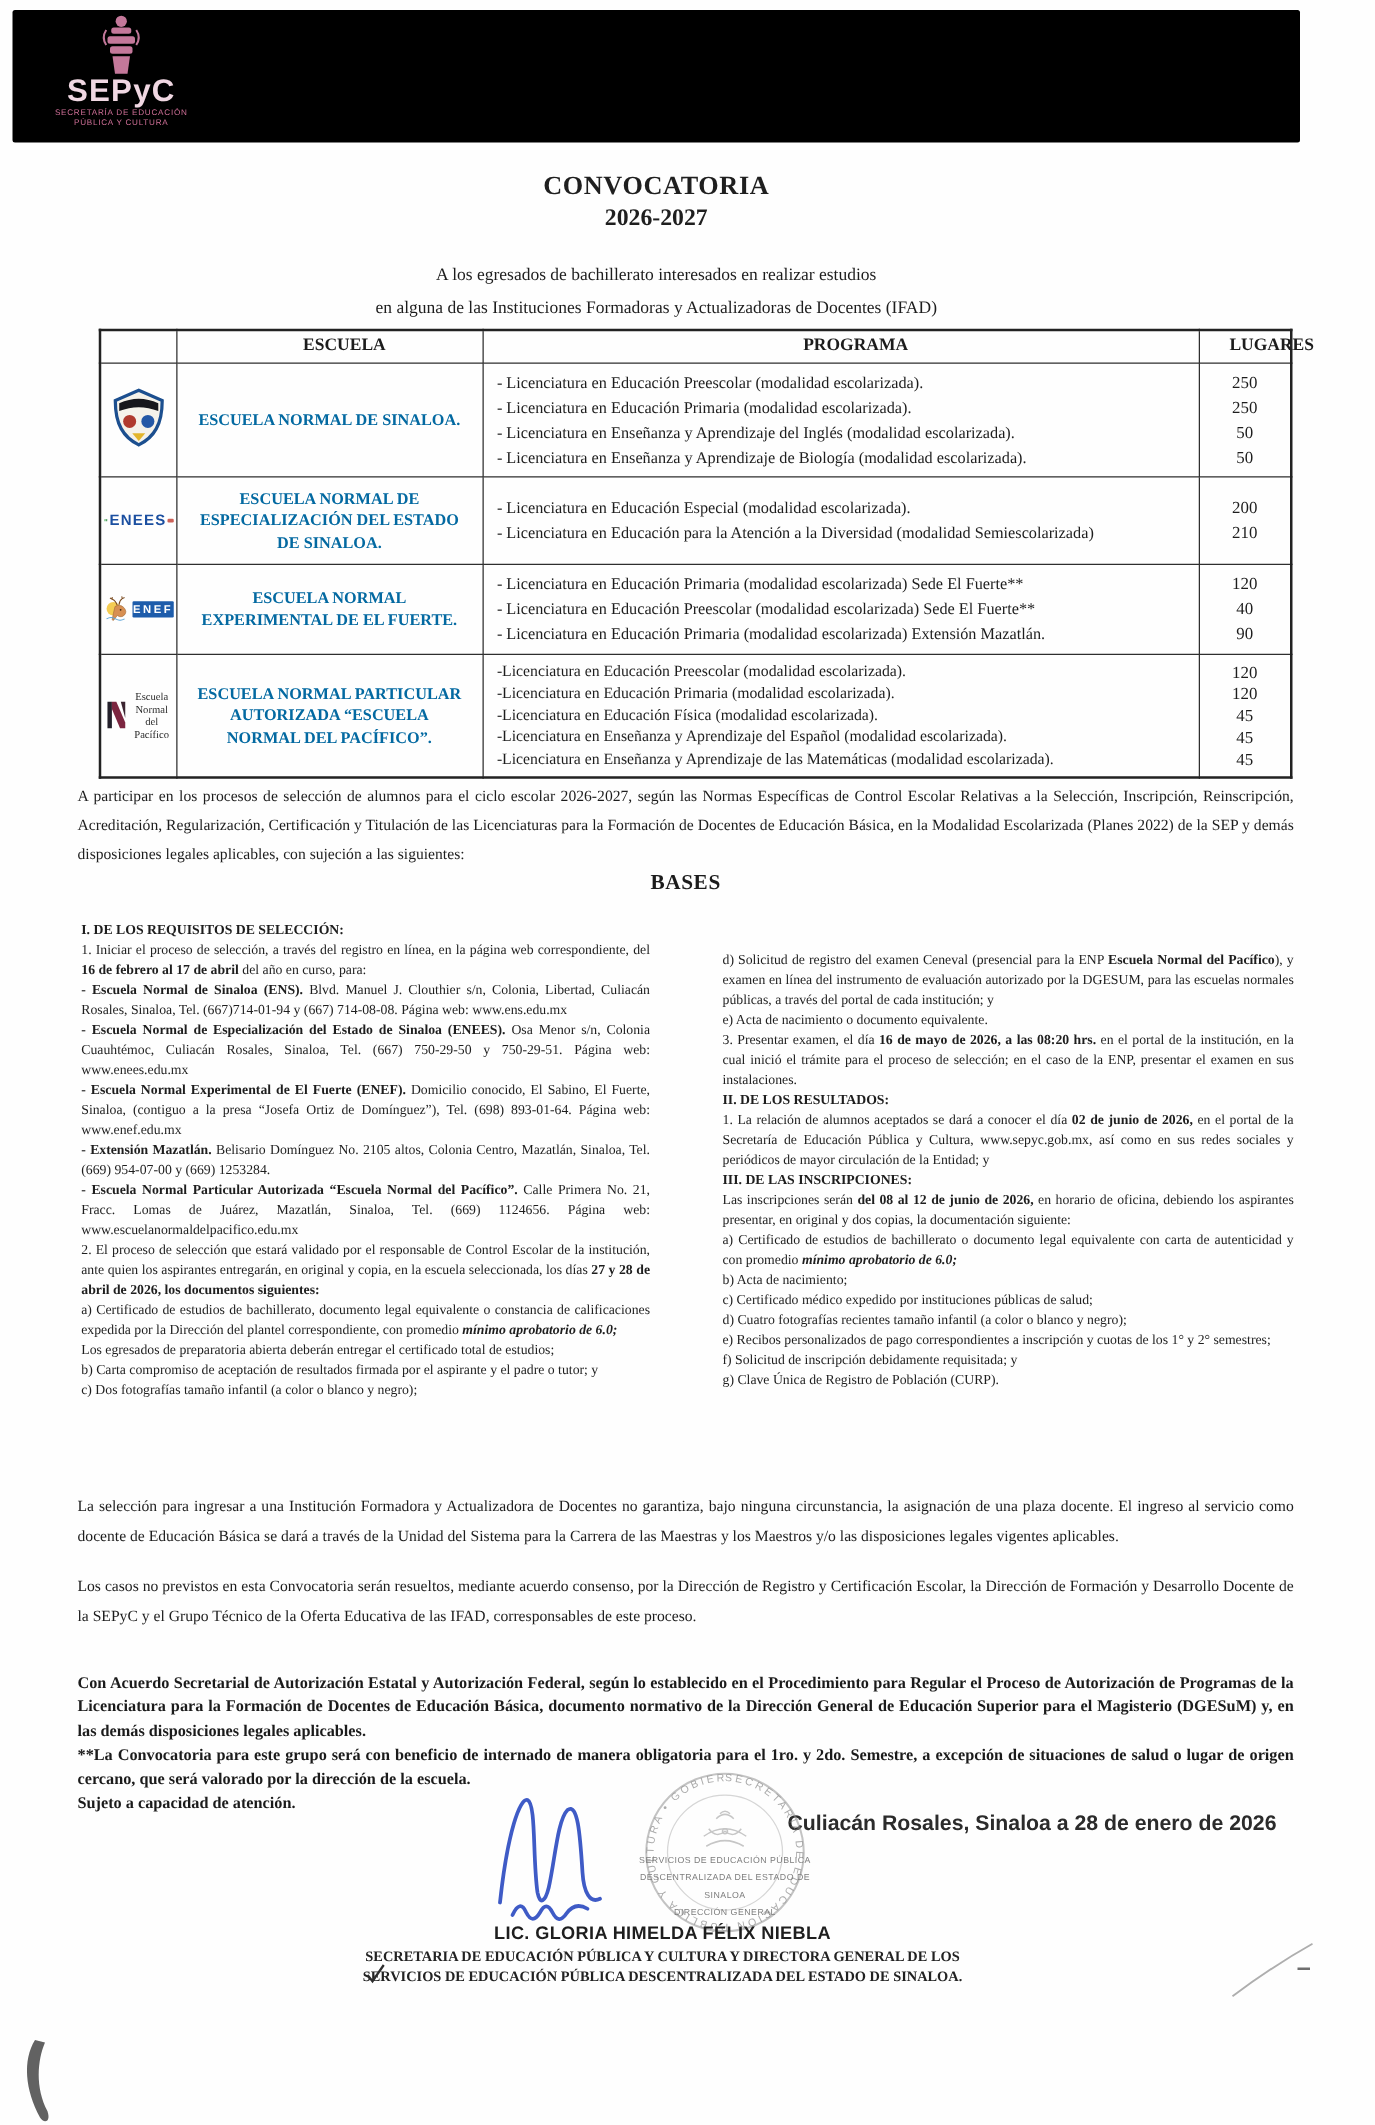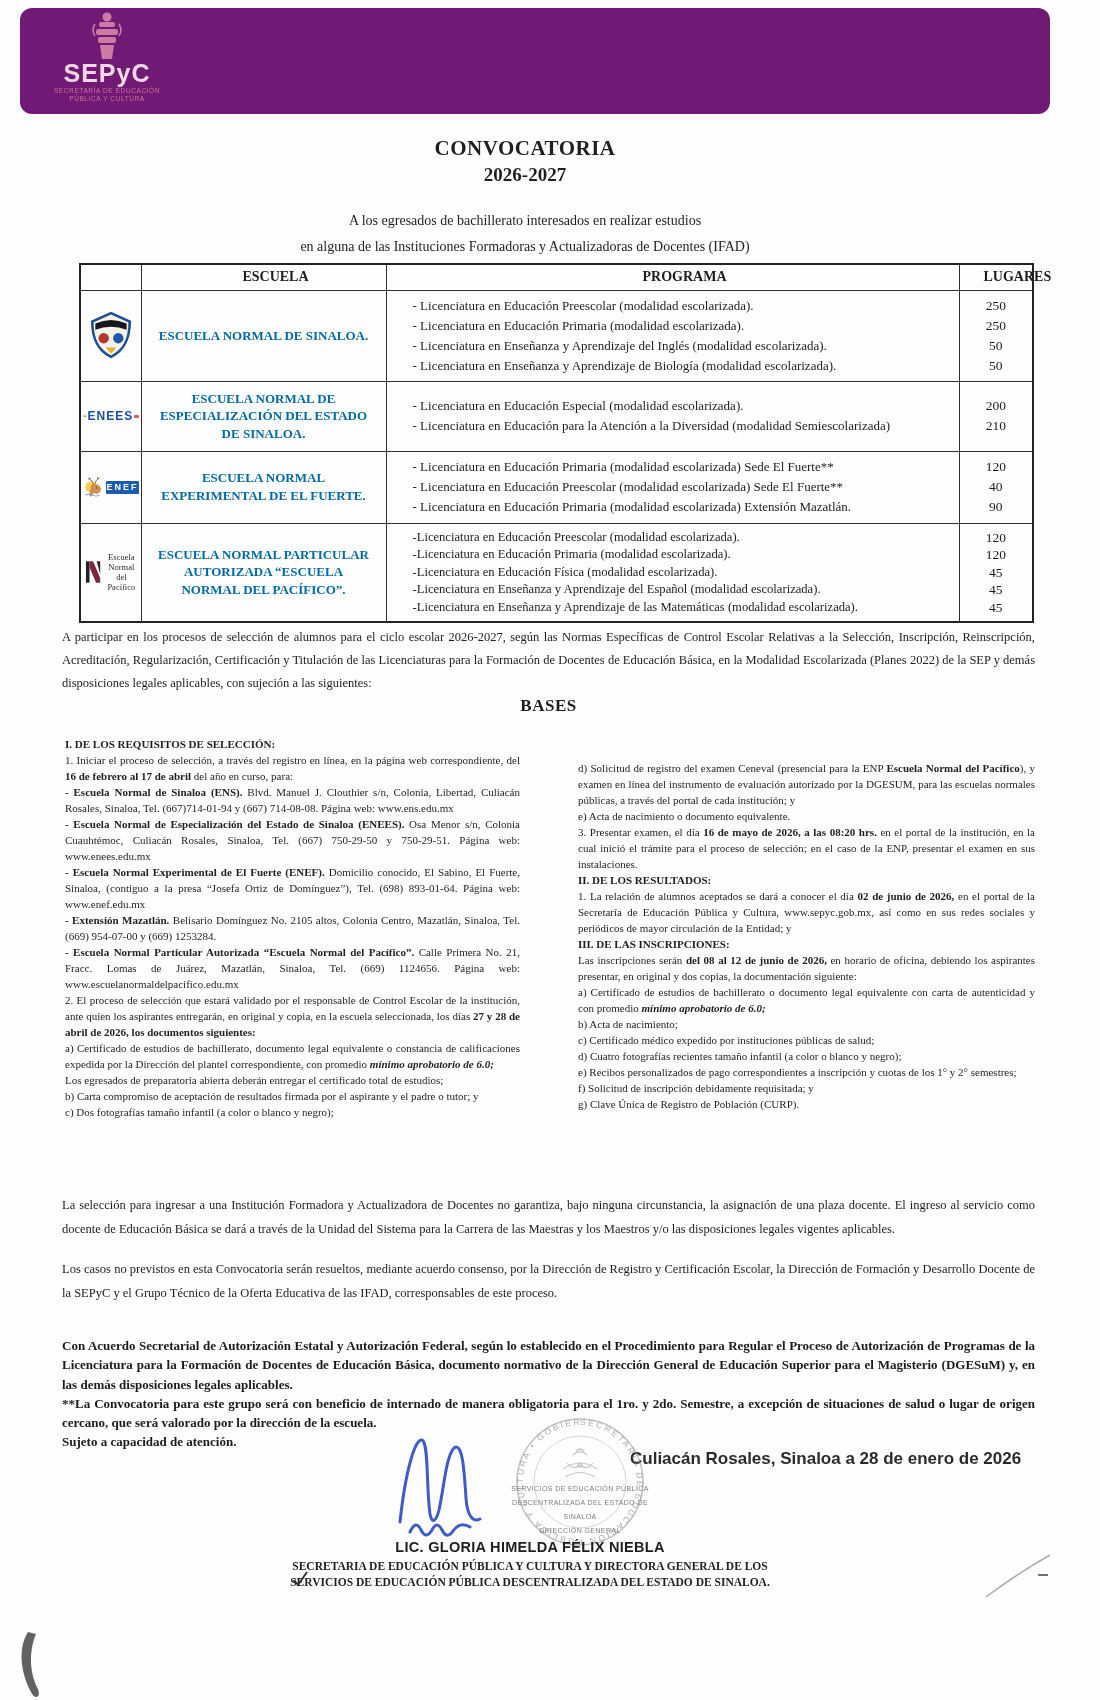--- a/index.html
+++ b/index.html
@@ -3,39 +3,39 @@
 <meta charset="utf-8">
 <style>
   * { margin:0; padding:0; box-sizing:border-box; }
   html,body { background:#ffffff; }
   body { width:1100px; height:1700px; font-family:"Liberation Serif","DejaVu Serif",serif; color:#242424; }
   .page { position:relative; width:1100px; height:1700px; background:#fefefe; overflow:hidden; }
   .b { font-weight:bold; }
   .i { font-style:italic; }
 
   
-  .topbar { position:absolute; left:20px; top:8px; width:1030px; height:106px; background:#701a75; border-radius:12px; }
+  .topbar { position:absolute; left:10px; top:8px; width:1030px; height:106px; background:#000000; border-radius:2px; }
   .logo { position:absolute; left:22px; top:3px; width:130px; text-align:center; }
   .logo-figure { display:block; margin:0 auto; }
   .brand { font-family:"Liberation Sans",sans-serif; font-weight:bold; font-size:25px; color:#f0d7e2; letter-spacing:1px; line-height:24px; }
   .brand-sub { font-family:"Liberation Sans",sans-serif; font-size:6.5px; color:#cf6f97; letter-spacing:.6px; line-height:8px; margin-top:2px; }
 
   
   .doc-title { position:absolute; left:10px; top:136px; width:1030px; text-align:center; font-weight:bold; font-size:21px; letter-spacing:.5px; color:#1f1f1f; }
   .doc-cycle { position:absolute; left:10px; top:164px; width:1030px; text-align:center; font-weight:bold; font-size:19px; color:#1f1f1f; }
   .intro { position:absolute; left:10px; top:208px; width:1030px; text-align:center; font-size:14px; line-height:26px; color:#1d1d1d; }
 
   
   table.offers { position:absolute; left:79px; top:263px; width:953px; border-collapse:collapse; table-layout:fixed; }
   table.offers th, table.offers td { border:1.4px solid #2e2e2e; }
   table.offers { border:2px solid #222; }
   th.hcell { height:26px; font-size:14px; font-weight:bold; text-align:center; color:#1c1c1c;padding-left:24px; }
   td.c-logo { width:61px; text-align:center; vertical-align:middle; padding:2px; }
   td.c-school { width:245px; text-align:center; vertical-align:middle; font-weight:bold; font-size:13px; line-height:1.35; padding:2px 14px; color:#0369a1; }
-  td.c-prog { width:573px; vertical-align:middle; padding:5px 6px 5px 26px; }
+  td.c-prog { width:573px; vertical-align:middle; padding:5px 6px 5px 11px; }
   td.c-lug { width:74px; vertical-align:middle; text-align:center; }
   .pline { font-size:13px; line-height:20px; white-space:nowrap; color:#1d1d1d; }
   .lline { font-size:13.5px; line-height:20px; color:#1d1d1d; }
   tr.r1 { height:85px; } tr.r2 { height:70px; } tr.r3 { height:72px; } tr.r4 { height:93px; }
   tr.r4 .pline { line-height:17.5px; font-size:12.6px; }
   tr.r4 .lline { line-height:17.5px; }
   .logo-stack { display:flex; flex-direction:row; align-items:center; gap:1px;justify-content:flex-end; }
   .enees-text { font-family:"Liberation Sans",sans-serif; font-weight:bold; color:#1b4fa0; font-size:12px; letter-spacing:1px; line-height:12px; }
   .enees-red { width:40px; height:3px; background:#c03b2e; opacity:.8; border-radius:1px; }
   .enef-band { width:46px; background:#1d5cab; color:#fff; font-family:"Liberation Sans",sans-serif; font-weight:bold; font-size:9px; text-align:center; line-height:13px; letter-spacing:2px; border-radius:1px; }

